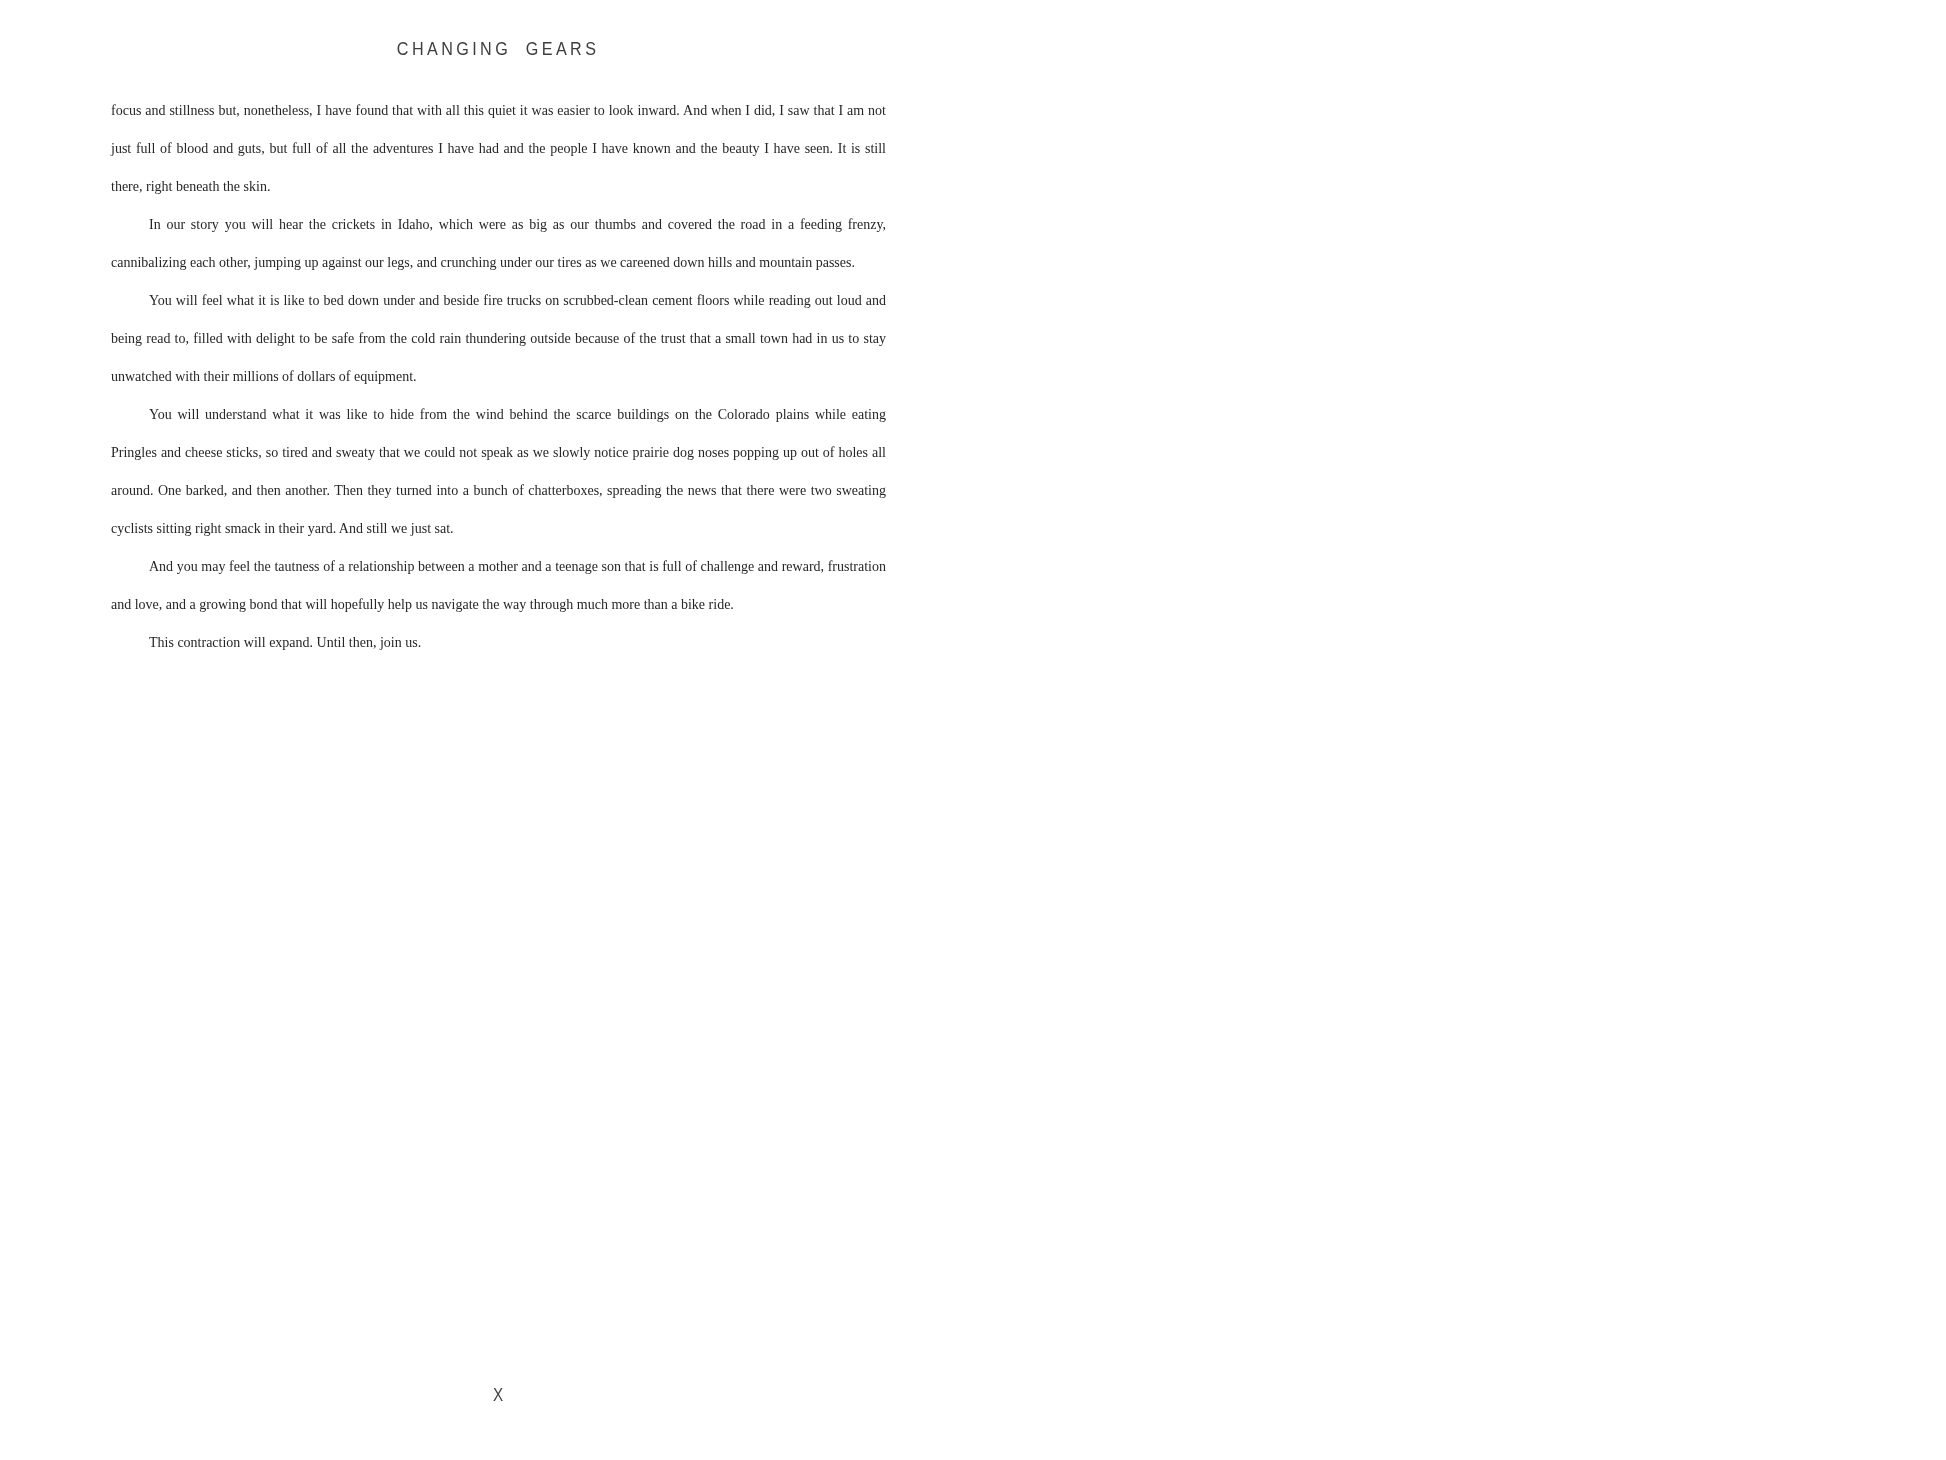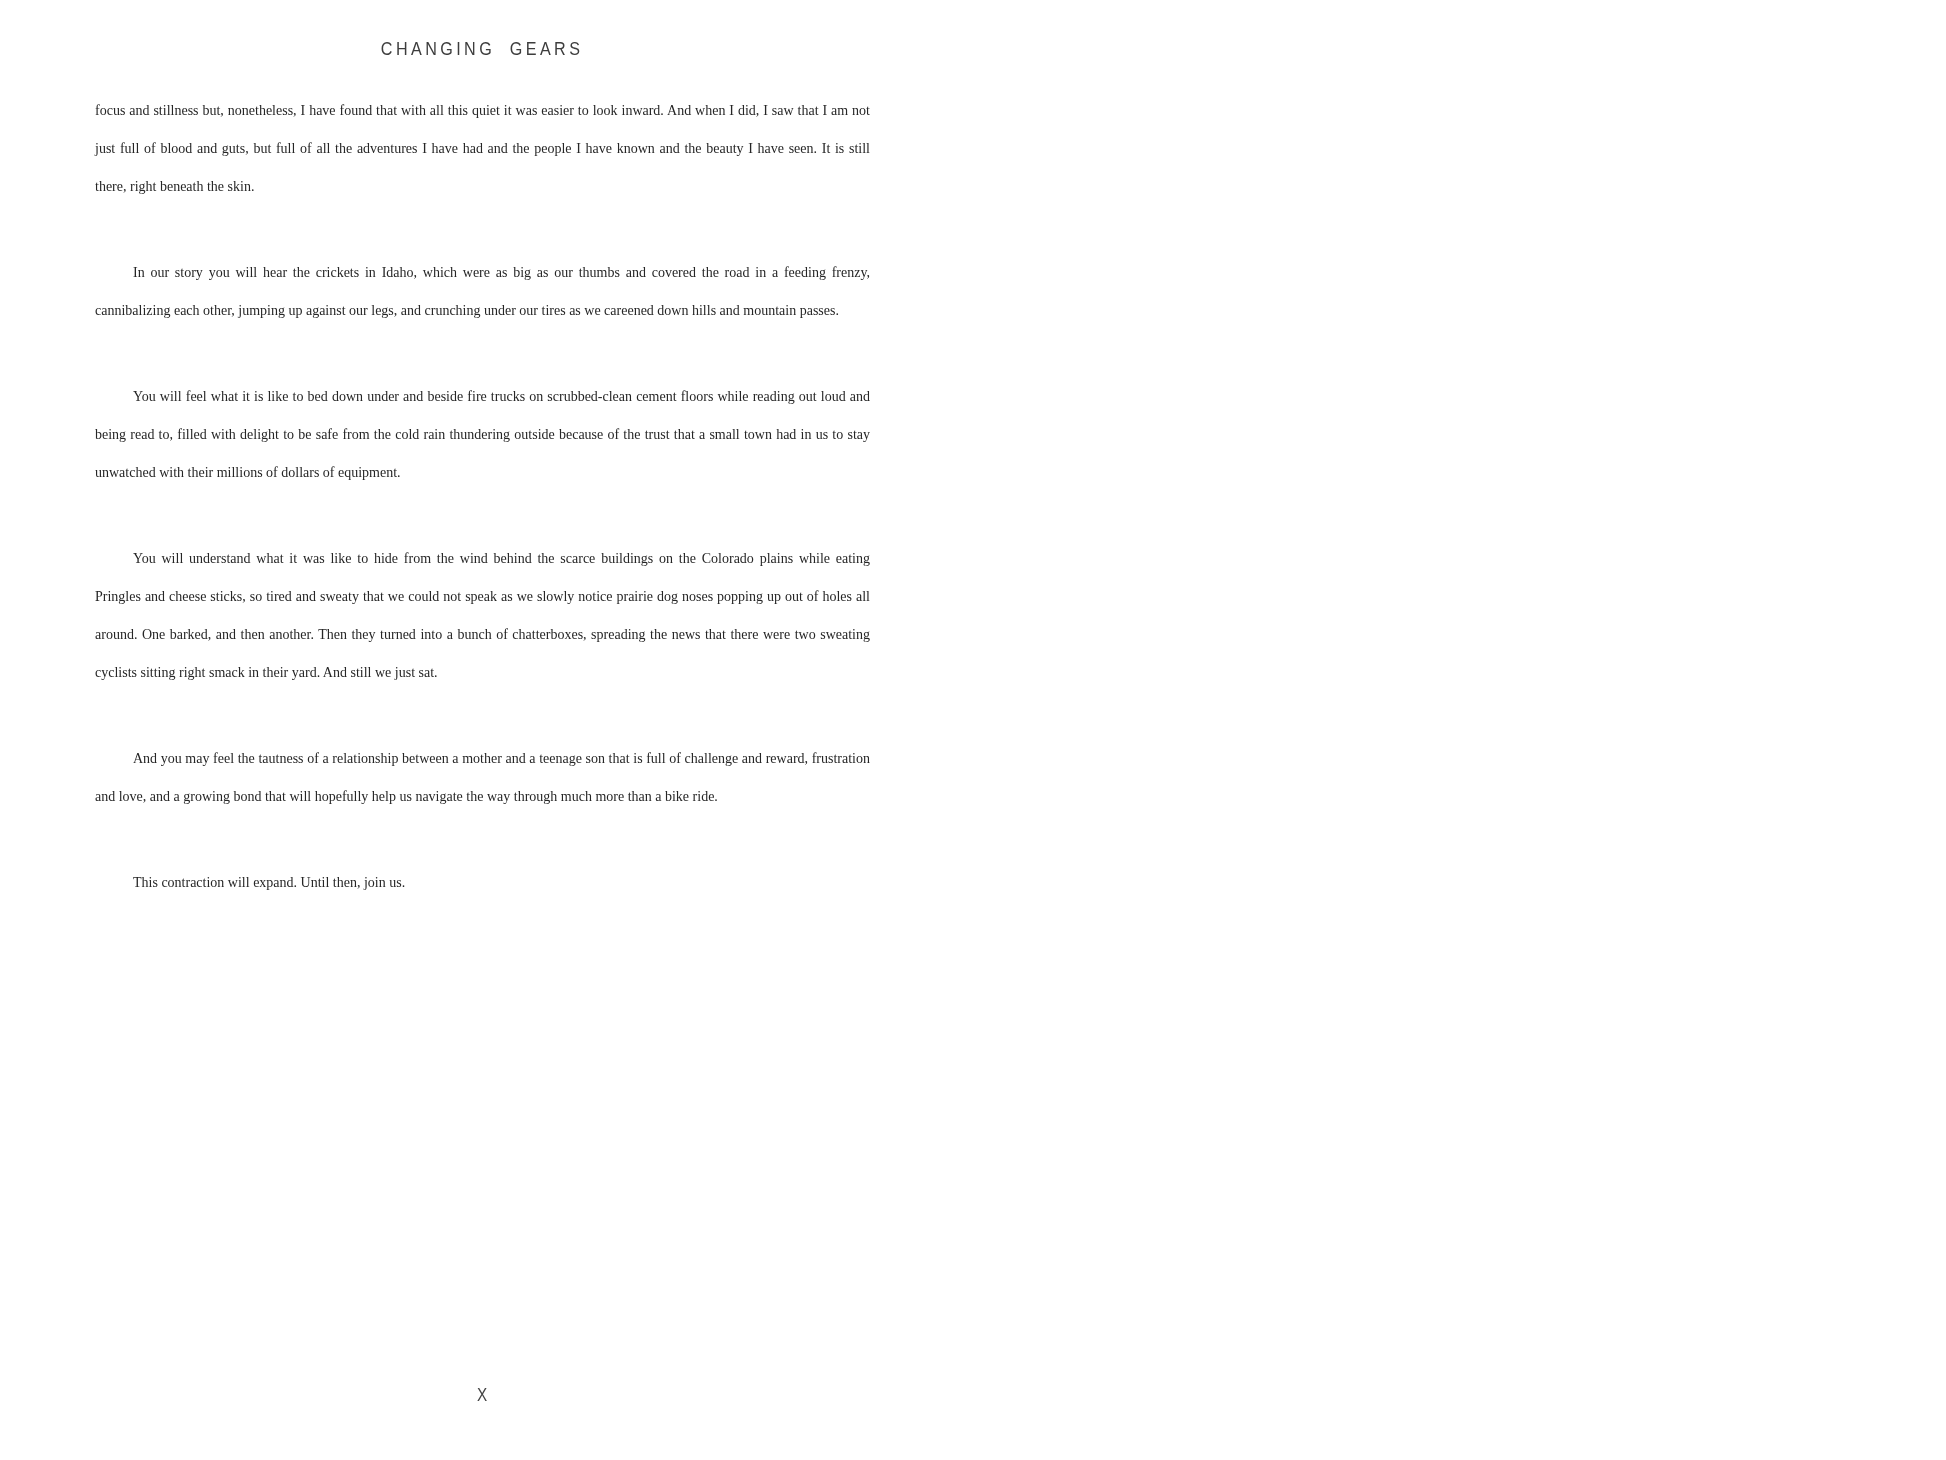--- a/index.html
+++ b/index.html
@@ -1,39 +1,39 @@
 <!DOCTYPE html>
 <html><head>
 <meta charset="utf-8">
 <style>
   html, body { margin: 0; padding: 0; background: #ffffff; }
   body {
     width: 1946px; height: 1460px; position: relative; overflow: hidden;
     font-family: "Liberation Serif", serif;
   }
   .page { position: absolute; top: 0; height: 1460px; background: #ffffff; }
-  .page-left  { left: 0; width: 973px; }
+  .page-left  { left: 16px; width: 973px; }
   .page-right { left: 973px; width: 973px; }
   .cond-center { display: inline-block; transform: scaleX(0.85); transform-origin: 50% 50%; white-space: nowrap; }
 
   .running-head {
     position: absolute; left: 95px; top: 38px; width: 775px;
     text-align: center;
     font-family: "Liberation Sans", sans-serif;
     font-size: 19px; font-weight: 400; color: #3d3d3d;
     letter-spacing: 4px; word-spacing: 8px;
   }
 
   .body-text {
     position: absolute;
     font-size: 14px; line-height: 38px; color: #262626;
     text-align: justify;
   }
   .body-text p { margin: 0; }
-  .body-text p.indent { text-indent: 38px; margin-top: 48px; }
+  .body-text p.indent { text-indent: 38px; }
 
   .left-body  { left: 95px;  top: 92px;  width: 775px; }
 
   .folio {
     position: absolute; top: 1385px;
     text-align: center;
     font-family: "Liberation Sans", sans-serif;
     font-size: 18px; font-weight: 400; color: #454545;
   }
   .folio-left  { left: 95px;  width: 775px; }

